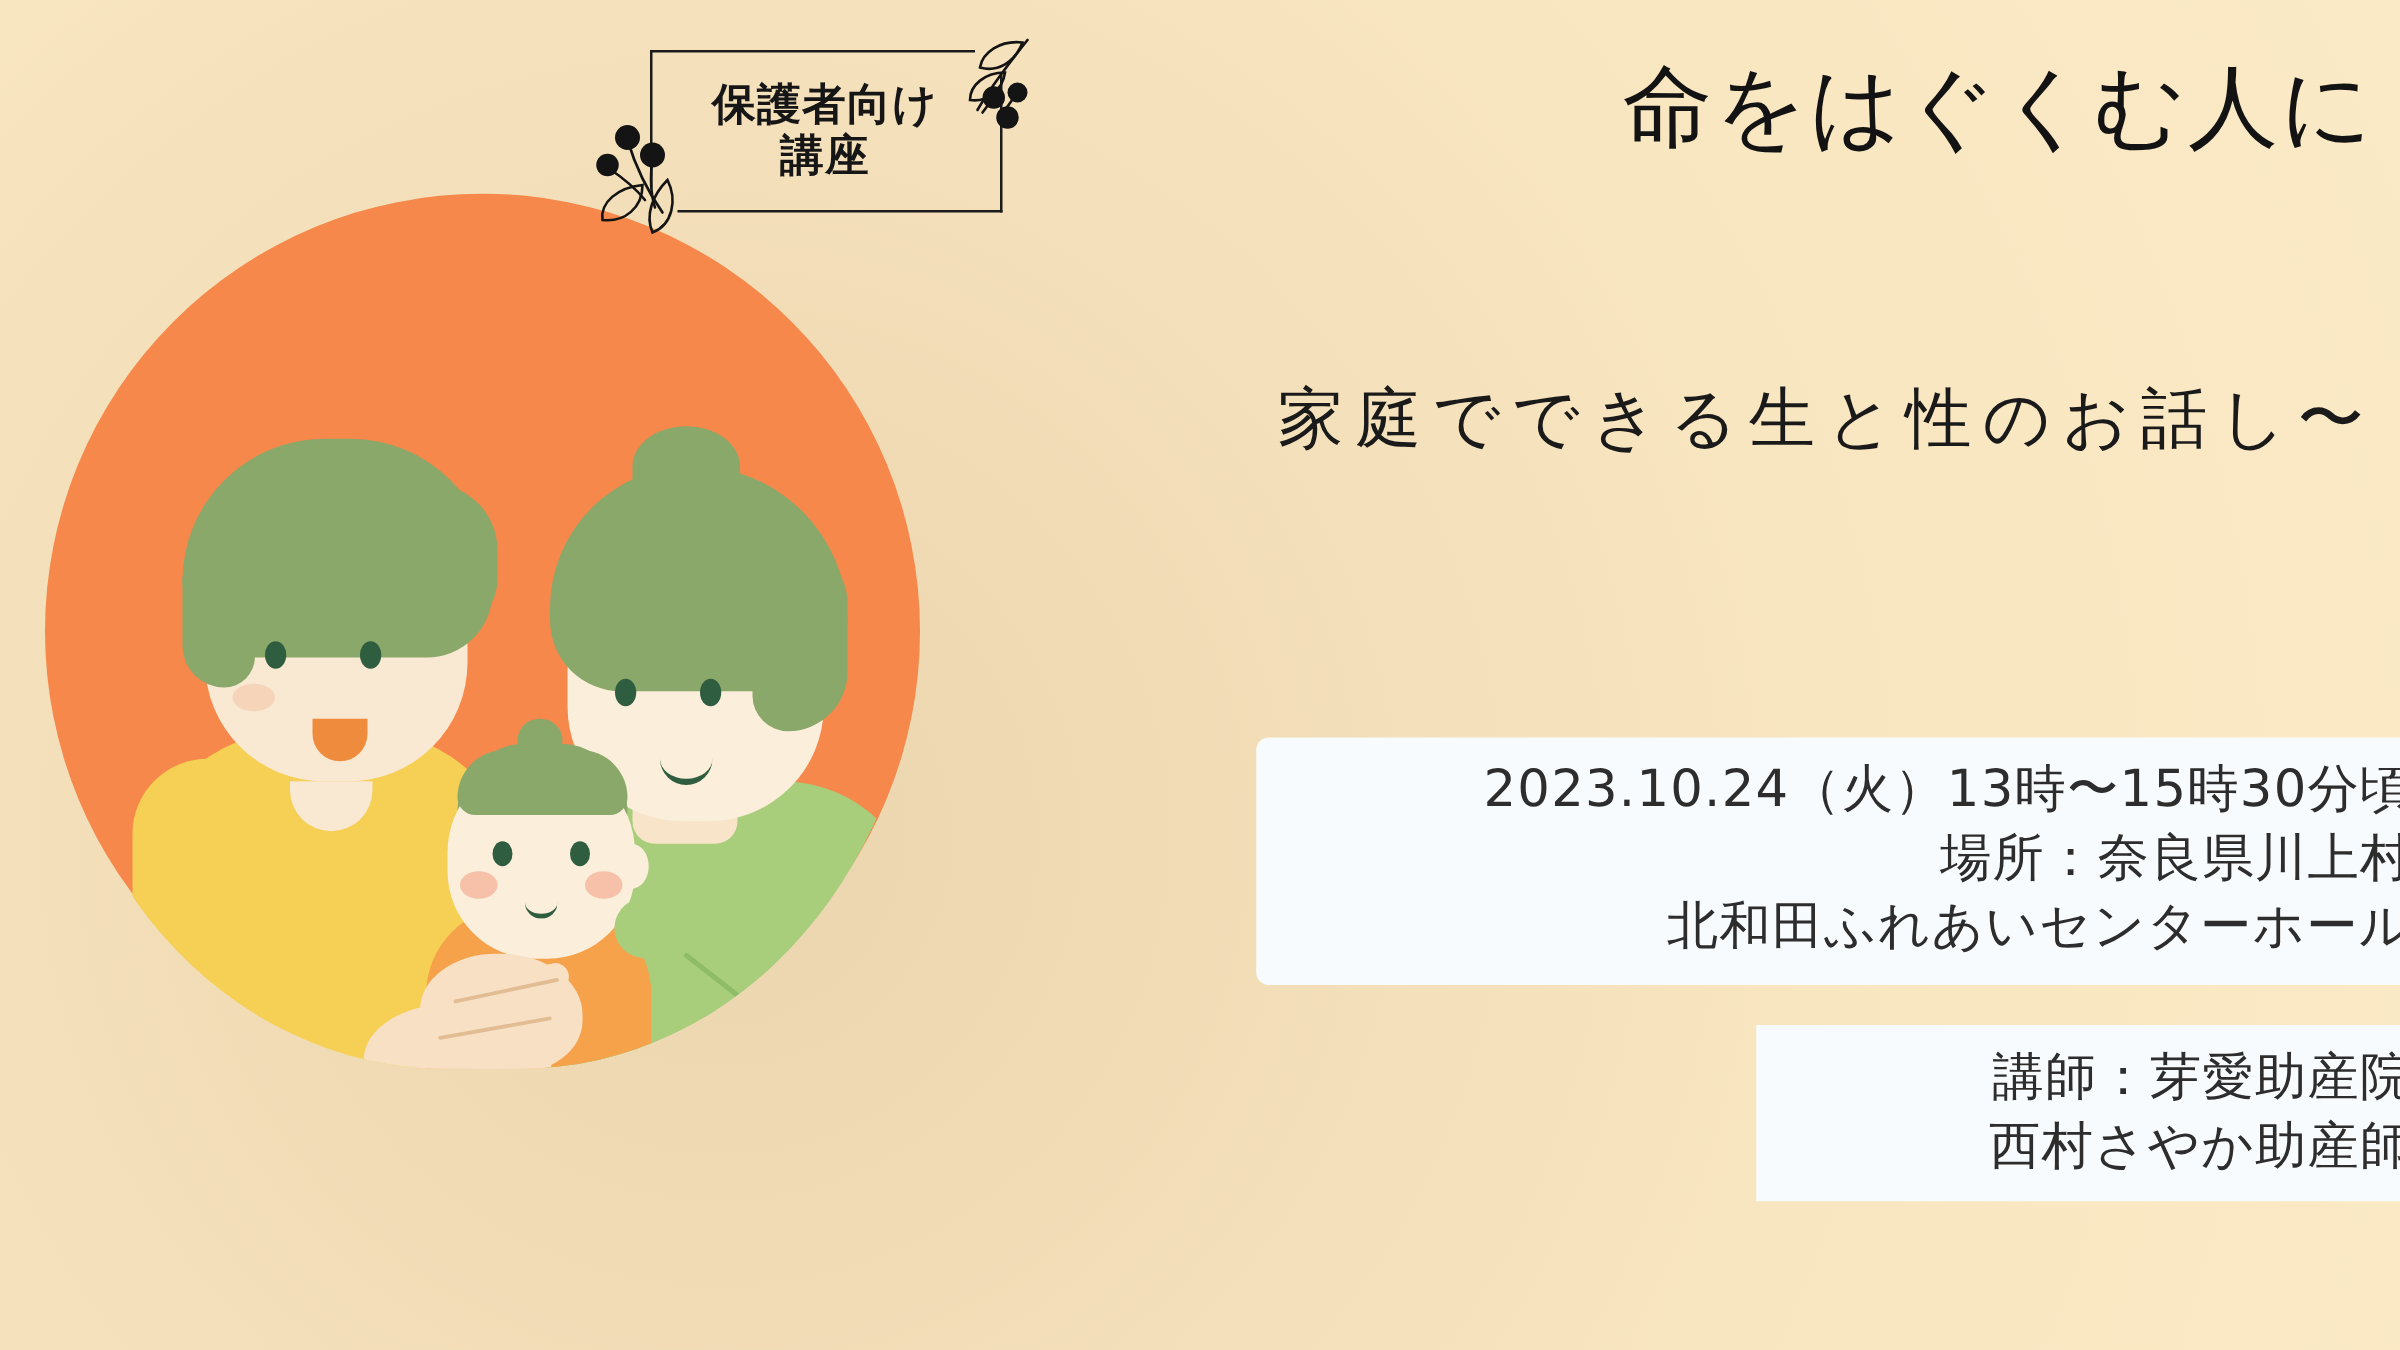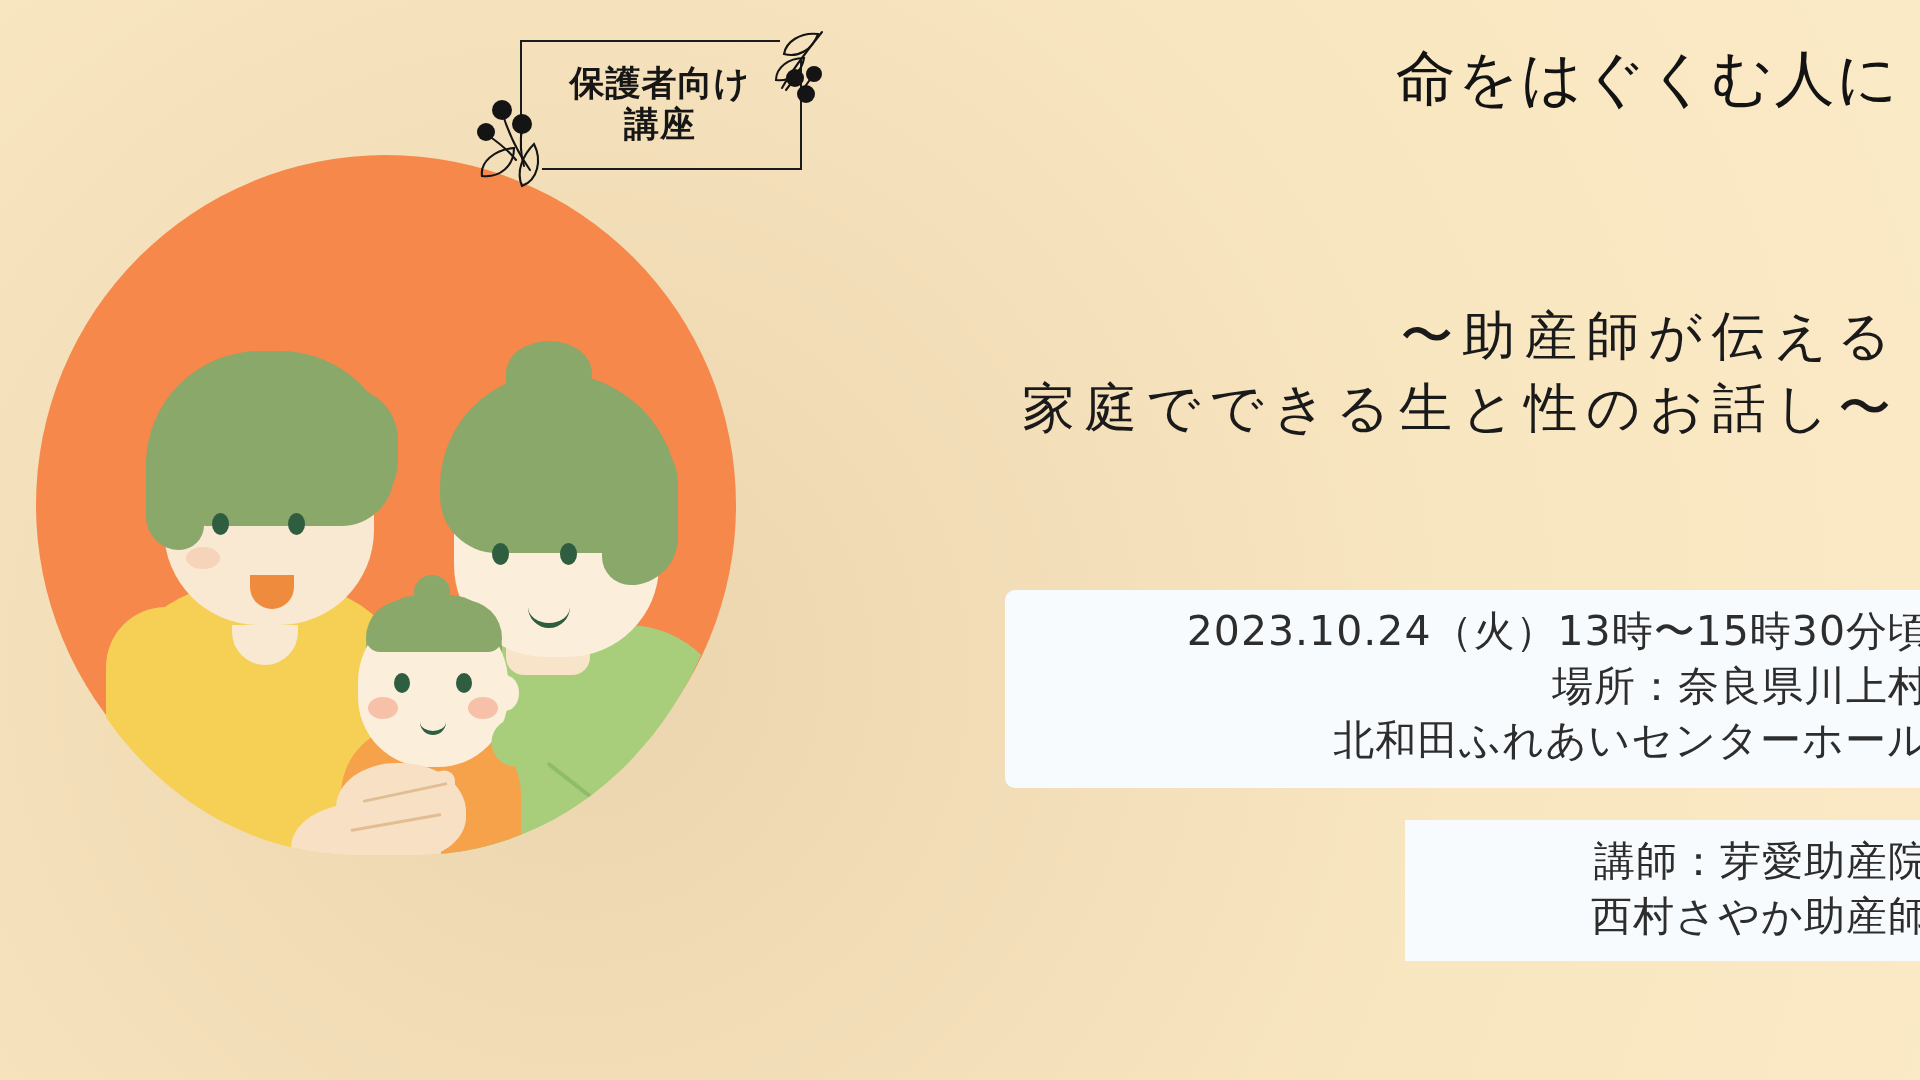--- a/index.html
+++ b/index.html
@@ -72,30 +72,30 @@
   .hand-line{position:absolute;background:#e2bd94;border-radius:10px;}
 
   
   #badge{position:absolute;left:520px;top:40px;width:280px;height:128px;}
   #badge .frame-tl{position:absolute;left:0;top:0;width:258px;height:108px;border-top:2.5px solid #1b1b1b;border-left:2.5px solid #1b1b1b;}
   #badge .frame-br{position:absolute;left:22px;top:20px;width:258px;height:108px;border-bottom:2.5px solid #1b1b1b;border-right:2.5px solid #1b1b1b;}
   #badge .badge-text{
     position:absolute;left:0;top:0;width:280px;height:128px;
     display:flex;flex-direction:column;align-items:center;justify-content:center;
     font-weight:bold;font-size:35px;line-height:1.18;color:#161616;letter-spacing:1px;
-    font-family:Liberation Serif, serif;
+    font-family:Liberation Sans, sans-serif;
   }
   .sprig{position:absolute;}
 
   
   #headline{
     position:absolute;left:960px;top:45px;width:940px;
     text-align:right;color:#131313;
     font-family:"DejaVu Sans","Liberation Sans",sans-serif;
-    font-size:60px;line-height:1.12;font-weight:400;letter-spacing:2px;
+    font-size:72px;line-height:1.12;font-weight:400;letter-spacing:2px;
   }
   #headline .l2{padding-right:4px;}
 
   
   #subtitle{
     position:absolute;left:880px;top:300px;width:1020px;
     text-align:right;color:#1a1a1a;
     font-family:"DejaVu Sans","Liberation Sans",sans-serif;
     font-size:53px;line-height:1.35;letter-spacing:9px;
   }
@@ -220,21 +220,20 @@
       <span>保護者向け</span>
       <span>講座</span>
     </div>
   </div>
 
   <div id="headline">
     <div class="l1">命をはぐくむ人に</div>
   </div>
 
   <div id="subtitle">
-    <div>〜助産師が伝える</div>
     <div>家庭でできる生と性のお話し〜</div>
   </div>
 
   <div class="infobox" id="box-when">
     <div>2023.10.24（火）13時〜15時30分頃</div>
     <div>場所：奈良県川上村</div>
     <div>北和田ふれあいセンターホール</div>
   </div>
 
   <div class="infobox" id="box-who">

